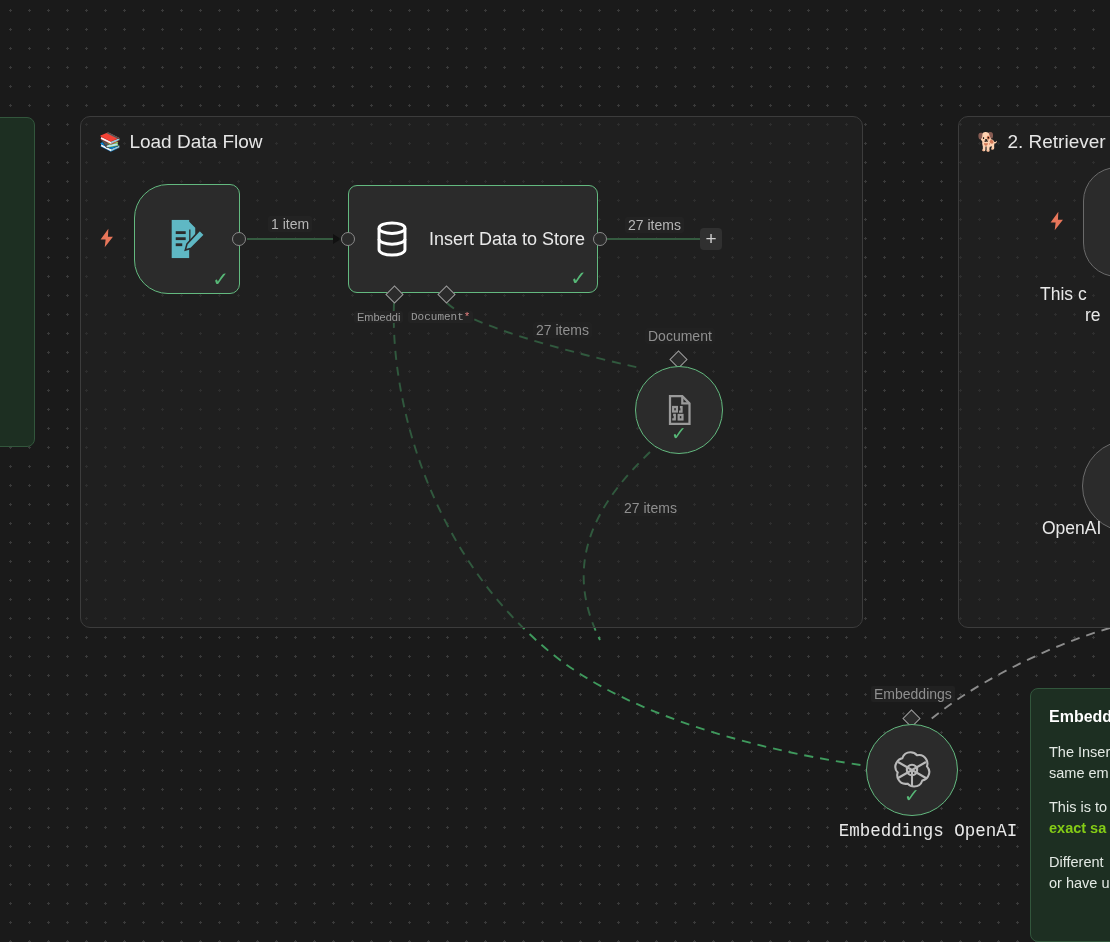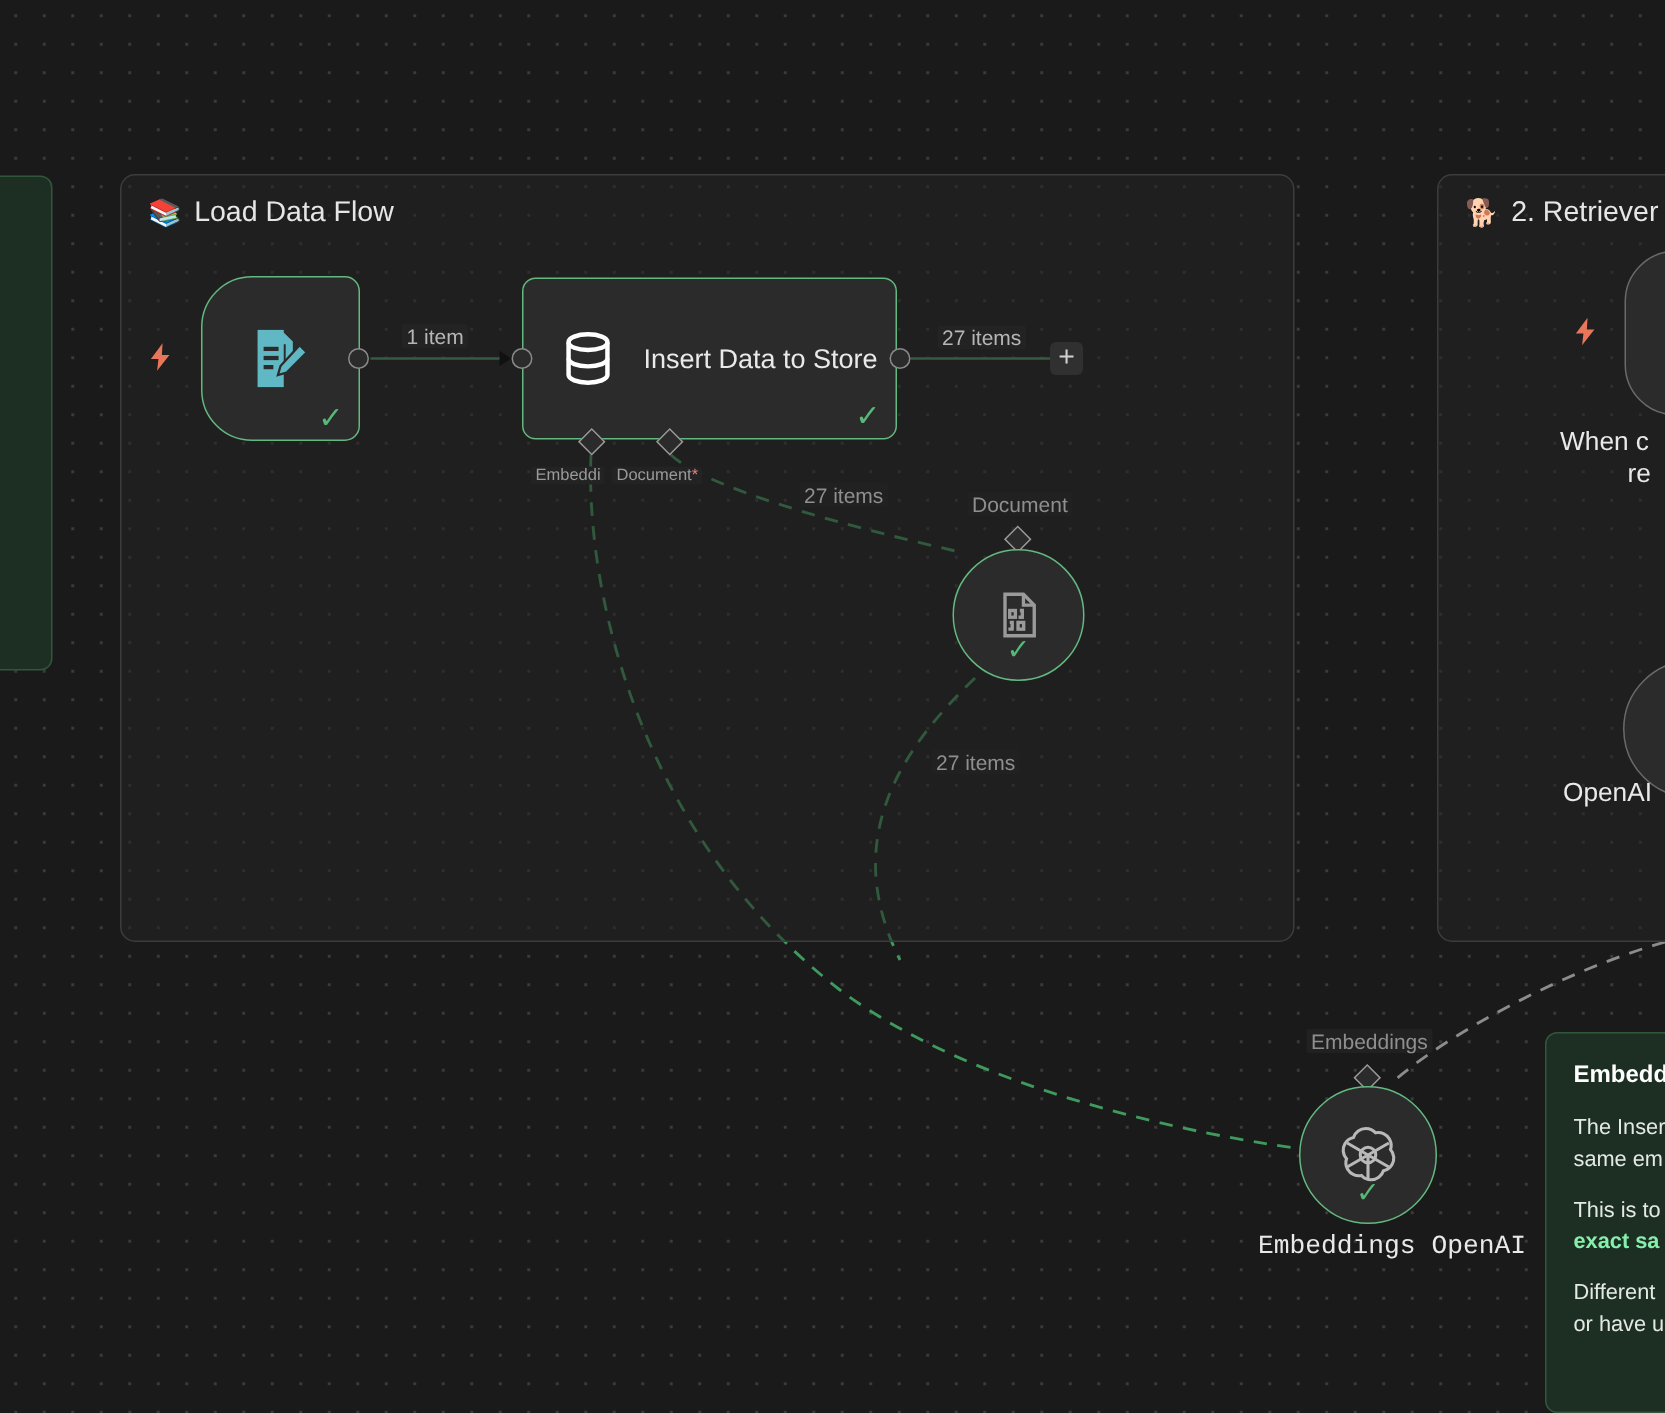--- a/index.html
+++ b/index.html
@@ -43,21 +43,21 @@
     border: 1px solid #32563c;
     border-radius: 8px;
     padding: 16px 18px;
     color: #e3e9e4;
     font-size: 14.5px;
     line-height: 1.45;
     overflow: hidden;
   }
   .sticky h4 { font-size: 16px; font-weight: bold; margin-bottom: 14px; color: #fff; white-space: nowrap;}
   .sticky p { margin-bottom: 13px; white-space: nowrap; }
-  .sticky b { color: #86efac; }
+  .sticky b { color: #84cc16; }
 
   
   .node {
     position: absolute;
     background: #2b2b2b;
     border: 1.6px solid #63b97f;
     display: flex; align-items: center;
   }
   .node.trigger {
     border-radius: 34px 10px 10px 34px;
@@ -210,21 +210,21 @@
     <span class="nlabel">Insert Data to Store</span>
     <span class="tick">✓</span>
   </div>
   <div class="port" style="left:341px; top:232px;"></div>
   <div class="port" style="left:593px; top:232px;"></div>
 
   <div class="diamond" style="left:388px; top:288px;"></div>
   <div class="diamond" style="left:440px; top:288px;"></div>
 
   <div class="edge-label sub" style="left:354px; top:311px;">Embeddi</div>
-  <div class="edge-label sub" style="left:408px; top:311px;">
+  <div class="edge-label sub" style="left:408px; top:311px;font-family:Liberation Mono, monospace;">
     <span>Document</span><span class="req">*</span>
   </div>
 
   <div class="edge-label" style="left:625px; top:217px;">27 items</div>
   <div class="plus-btn" style="left:700px; top:228px;">+</div>
 
   <div class="edge-label dim" style="left:533px; top:322px;">27 items</div>
   <div class="edge-label dim" style="left:645px; top:328px;">Document</div>
 
   <div class="diamond" style="left:672px; top:353px;"></div>
@@ -252,21 +252,21 @@
     </svg>
     <span class="tick">✓</span>
   </div>
   <div class="node-caption" style="left:818px; top:821px; width:220px;font-family:Liberation Mono, monospace;">Embeddings OpenAI</div>
 
   <svg class="bolt" style="left:1046px; top:210px;" viewBox="0 0 24 24">
     <path d="M13.5 2 L5 13.5 H10.5 L9.5 22 L18.5 10.5 H13 Z" fill="#e8765a"></path>
   </svg>
   <div class="node trigger" style="left:1083px; top:167px; width:140px; height:110px; border-color:#6a6a6a;"></div>
   <div class="node-caption" style="left:1040px; top:284px; width:200px; text-align:left;">
-    <span>When c</span><br>
+    <span>This c</span><br>
     <span style="display:inline-block; padding-left:45px;">re</span>
   </div>
 
   <div class="subnode inactive" style="left:1082px; top:440px; width:92px; height:92px;"></div>
   <div class="node-caption" style="left:1042px; top:518px; width:160px; text-align:left;">OpenAI</div>
 
   <div class="sticky" style="left:1030px; top:688px; width:330px; height:254px;">
     <h4>Embedd</h4>
     <p>
       <span>The Inser</span><br>

